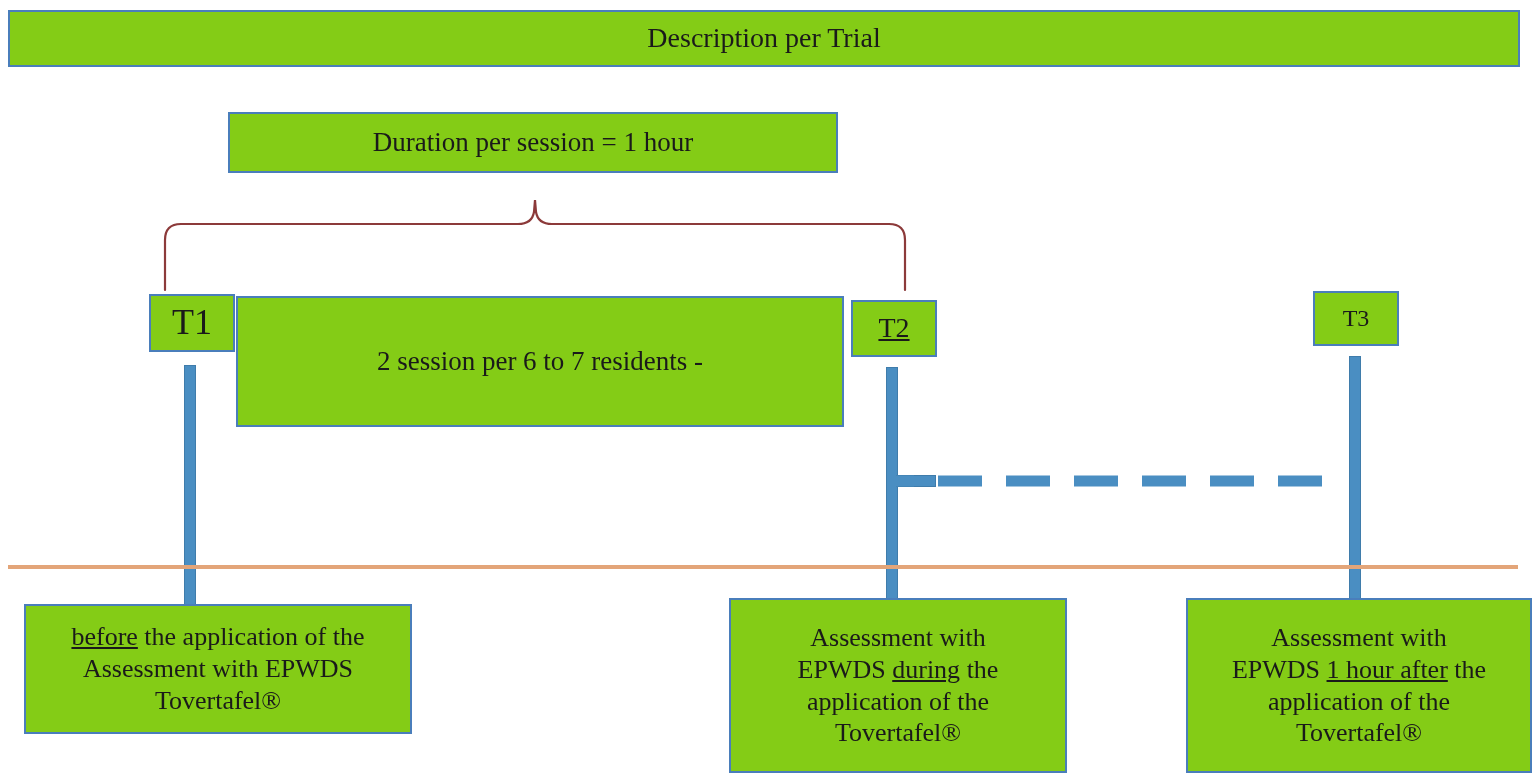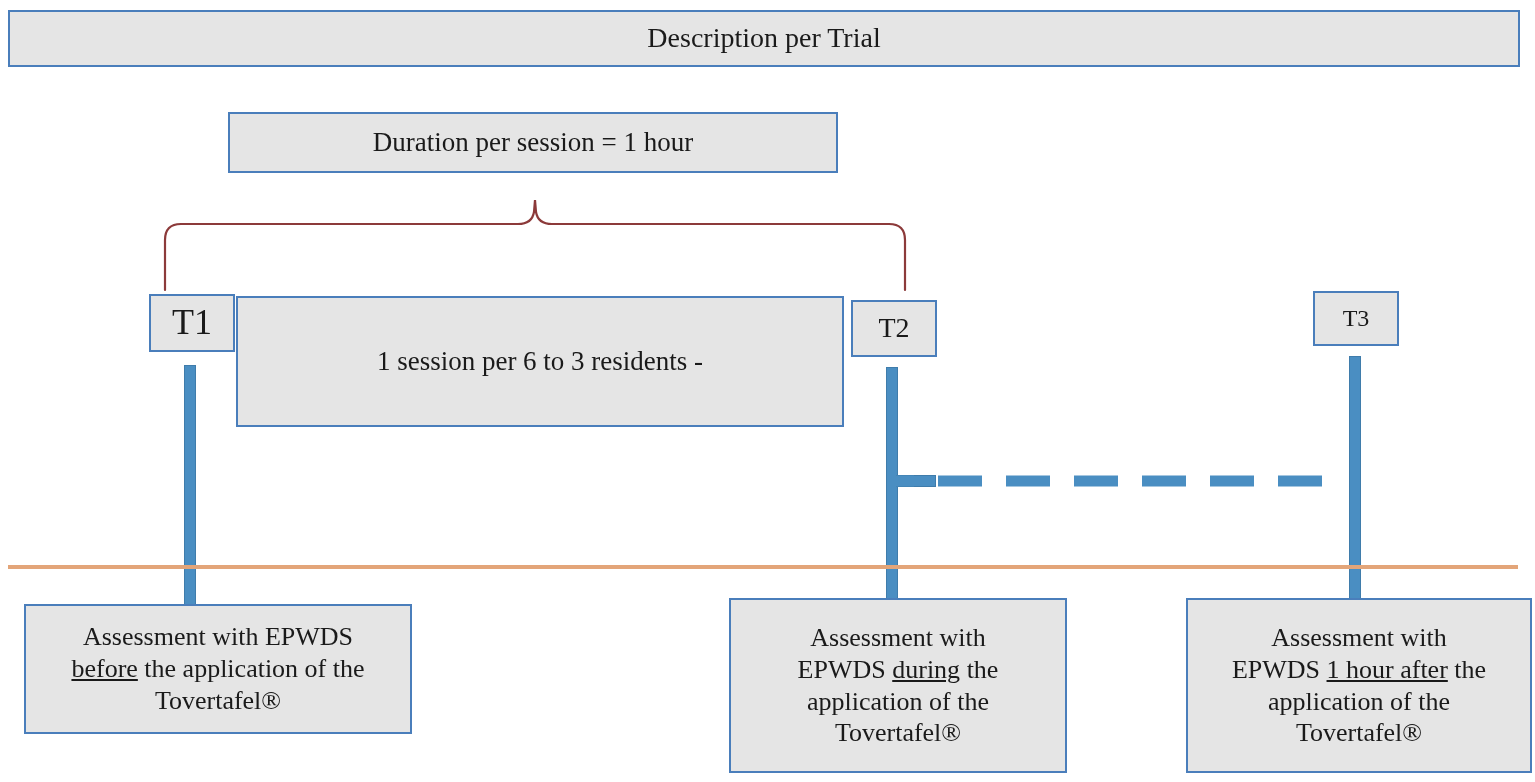--- a/index.html
+++ b/index.html
@@ -13,21 +13,21 @@
     height: 782px;
     background: #ffffff;
     font-family: "Liberation Serif", "DejaVu Serif", serif;
     color: #1a1a1a;
     overflow: hidden;
   }
   .box {
     position: absolute;
     box-sizing: border-box;
     border: 2px solid #4a7ebb;
-    background: #e5e5e5;
+    background: #84cc16;
     display: flex;
     align-items: center;
     justify-content: center;
     text-align: center;
     line-height: 1.22;
   }
   #title-box {
     left: 8px;
     top: 10px;
     width: 1512px;
@@ -48,20 +48,21 @@
     width: 86px;
     height: 58px;
     font-size: 36px;
   }
   #t2-box {
     left: 851px;
     top: 300px;
     width: 86px;
     height: 57px;
     font-size: 28px;
+    text-decoration: underline;
   }
   #t3-box {
     left: 1313px;
     top: 291px;
     width: 86px;
     height: 55px;
     font-size: 24px;
   }
   #session-box {
     left: 236px;
@@ -174,39 +175,39 @@
   </div>
   <div class="box" id="t2-box">
     <span>T2</span>
   </div>
   <div class="box" id="t3-box">
     <span>T3</span>
   </div>
 
   <div class="box" id="session-box">
     <div class="lines">
-      <div>1 session per 6 to 3 residents -</div>
+      <div>2 session per 6 to 7 residents -</div>
     </div>
   </div>
 
   <div class="vbar" id="vbar-t1"></div>
   <div class="vbar" id="vbar-t2"></div>
   <div class="vbar" id="vbar-t3"></div>
 
   <div id="dash-stub"></div>
   <svg id="dash-line" viewBox="0 0 442 12" preserveAspectRatio="none">
     <line x1="0" y1="6" x2="442" y2="6" stroke="#4a8ec2" stroke-width="11" stroke-dasharray="44 24" stroke-dashoffset="-42"></line>
   </svg>
 
   <div id="baseline"></div>
 
   <div class="box" id="assess1-box">
     <div class="txt-lines">
+      <div><span class="u">before</span><span> the application of the</span></div>
       <div>Assessment with EPWDS</div>
-      <div><span class="u">before</span><span> the application of the</span></div>
       <div>Tovertafel®</div>
     </div>
   </div>
 
   <div class="box" id="assess2-box">
     <div class="txt-lines">
       <div>Assessment with</div>
       <div><span>EPWDS </span><span class="u">during</span><span> the</span></div>
       <div>application of the</div>
       <div>Tovertafel®</div>

